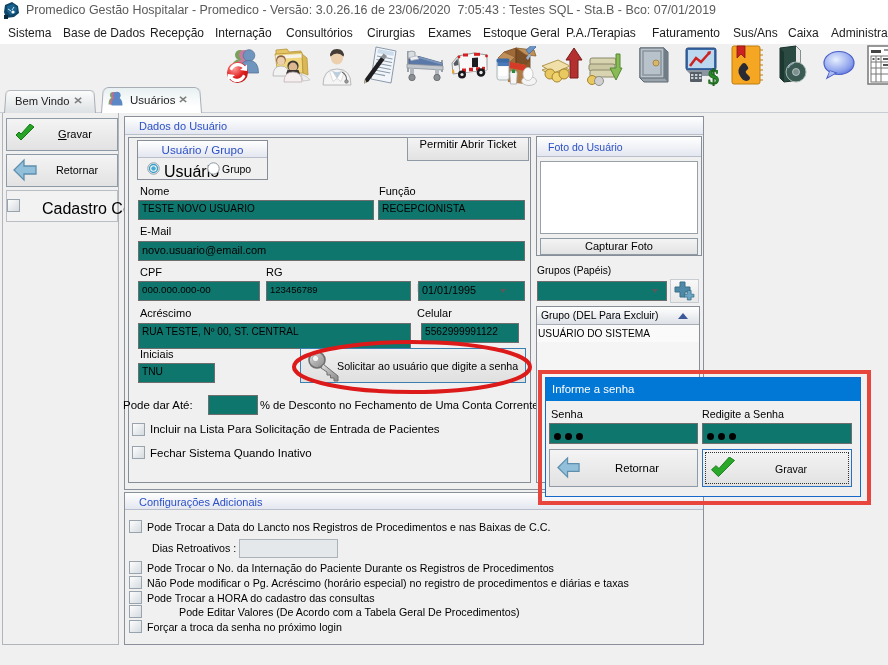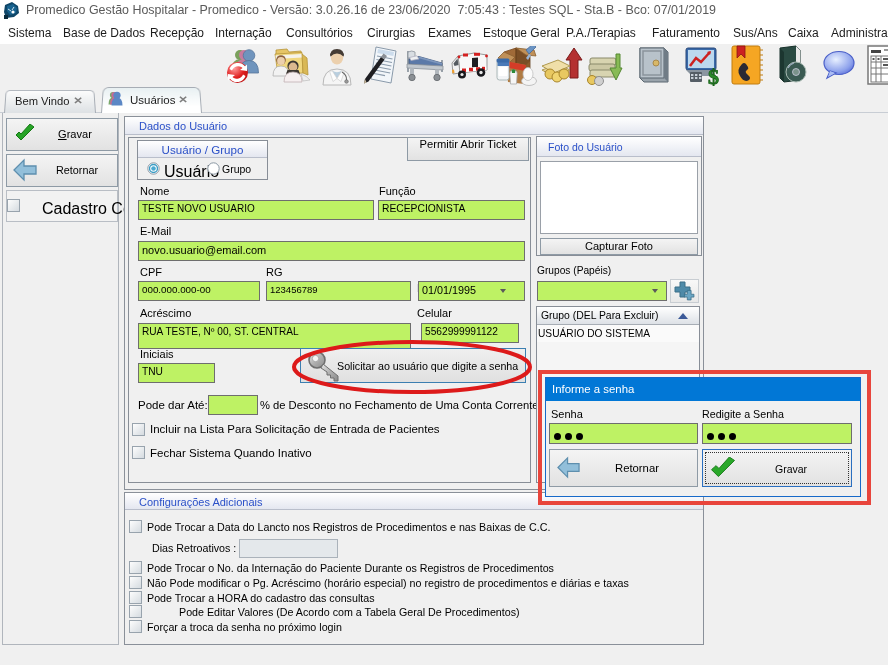--- a/index.html
+++ b/index.html
@@ -1,20 +1,20 @@
 <!DOCTYPE html>
 <html><head>
 <meta charset="utf-8">
 <style>
 * { margin:0; padding:0; box-sizing:border-box; }
 html,body { width:888px; height:665px; overflow:hidden; }
 body { font-family:"Liberation Sans",sans-serif; background:#f0f0f0; position:relative; font-size:11px; }
 .abs { position:absolute; }
 .lbl { position:absolute; font-size:11px; color:#000; white-space:nowrap; }
-.inp { position:absolute; background:#bef264; border:1px solid #6e6e6e; font-size:11px; padding:2px 3px; white-space:nowrap; overflow:hidden; color:#000; }
+.inp { position:absolute; background:#0f766e; border:1px solid #6e6e6e; font-size:11px; padding:2px 3px; white-space:nowrap; overflow:hidden; color:#000; }
 .btn { position:absolute; background:linear-gradient(#f4f4f4,#e2e2e2); border:1px solid #8e9aa5; text-align:center; font-size:11px; color:#000; }
 .cb { position:absolute; width:13px; height:13px; border:1px solid #98a3ad; background:linear-gradient(135deg,#fdfdfd,#d5dbe0); }
 .ghdr { position:absolute; background:linear-gradient(#ffffff,#e4e7f0); color:#2b50c8; font-size:11px; border-bottom:1px solid #b9becb; padding-top:3px; }
 .menuitem { position:absolute; top:26px; font-size:12px; color:#1c1c1c; white-space:nowrap; }
 </style>
 </head>
 <body>
 
 <div class="abs" style="left:0;top:0;width:888px;height:20px;background:#ffffff;"></div>
 <svg class="abs" style="left:2px;top:1px;" width="18" height="19" viewBox="0 0 18 19">
@@ -344,21 +344,21 @@
         <stop offset="0.5" stop-color="#b0b0b0"></stop>
         <stop offset="1" stop-color="#8a8a8a"></stop>
       </linearGradient>
     </defs>
   <circle cx="11" cy="10" r="8" fill="url(#kg)" stroke="#6e6e6e" stroke-width="1.6"></circle>
   <circle cx="9.5" cy="8.5" r="3.2" fill="#f4f4f4" stroke="#9a9a9a" stroke-width="0.8"></circle>
   <path d="M17 14 L32 26 L32 31 L28 31 L28 28 L24.5 28 L24.5 25 L21 25 L21 22 L15 18 Z" fill="url(#kg)" stroke="#6e6e6e" stroke-width="1"></path>
 </svg>
 <div class="abs" style="left:337px;top:360px;font-size:10.7px;">Solicitar ao usuário que digite a senha</div>
 
-<div class="lbl" style="left:138px;top:399px;font-size:11.5px;">Pode dar Até:</div>
+<div class="lbl" style="left:123px;top:399px;font-size:11.5px;">Pode dar Até:</div>
 <div class="inp" style="left:208px;top:395px;width:50px;height:20px;"></div>
 <div class="lbl" style="left:260px;top:399px;font-size:11.2px;">% de Desconto no Fechamento de Uma Conta Corrente</div>
 <div class="cb" style="left:132px;top:423px;"></div>
 <div class="lbl" style="left:150px;top:423px;font-size:11.5px;">Incluir na Lista Para Solicitação de Entrada de Pacientes</div>
 <div class="cb" style="left:132px;top:446px;"></div>
 <div class="lbl" style="left:150px;top:447px;font-size:11.5px;">Fechar Sistema Quando Inativo</div>
 
 <div class="abs" style="left:536px;top:136px;width:166px;height:120px;background:#f0f0f0;border:1px solid #888e97;"></div>
 <div class="ghdr" style="left:537px;top:137px;width:164px;height:20px;padding-left:11px;padding-top:4px;font-size:10.5px;">Foto do Usuário</div>
 <div class="abs" style="left:540px;top:161px;width:158px;height:73px;background:#ffffff;border:1px solid #9aa0a8;"></div>

